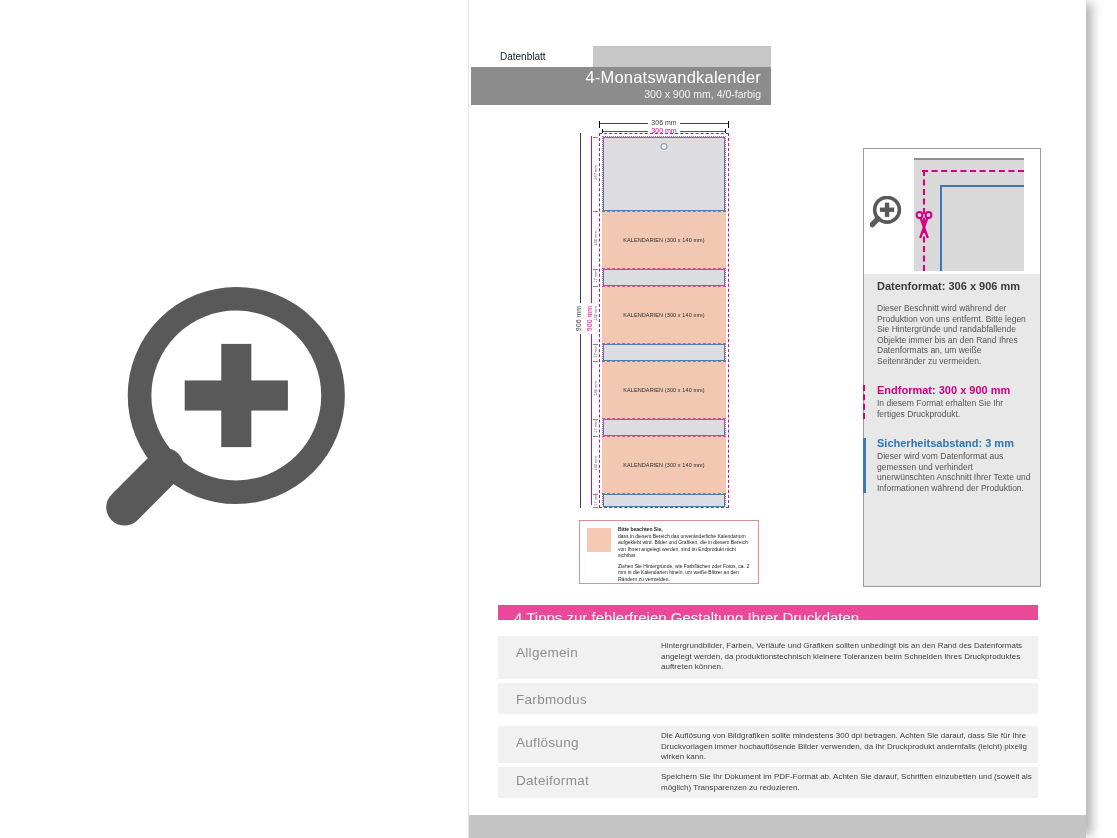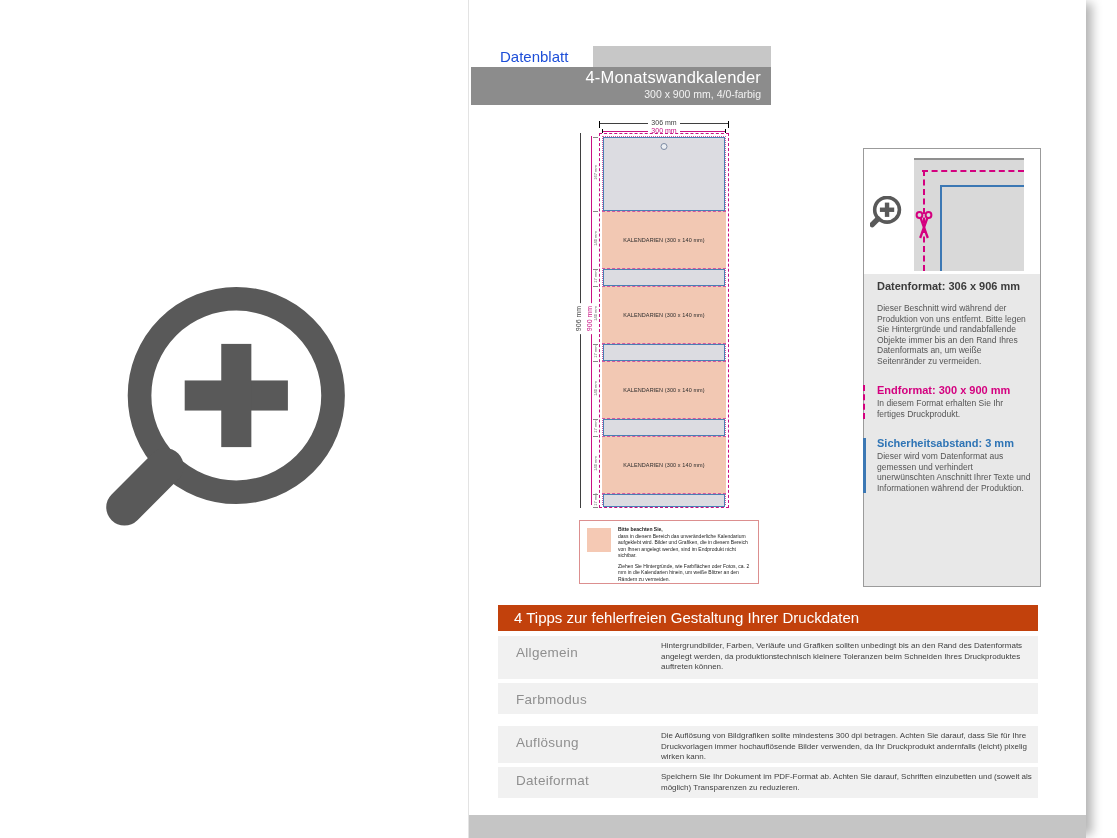--- a/index.html
+++ b/index.html
@@ -19,21 +19,21 @@
     left:468px; top:0; width:617px; height:838px; background:#fff;
     border-left:1px solid #e3e3e3;
     box-shadow:9px 0 10px -3px rgba(0,0,0,0.30);
   }
   .page * { box-sizing:border-box; }
 
   
   .tab-strip { left:124px; top:46px; width:178px; height:21px; background:#c7c7c7; }
   .tab {
     left:22px; top:45px; width:102px; height:23px; background:#fff;
-    color:#1d4ed8; font-size:15px; line-height:23px; padding-left:9px;
+    color:#0f172a; font-size:10px; line-height:23px; padding-left:9px;
   }
   .band { left:2px; top:67px; width:300px; height:38px; background:#8c8c8c; color:#fff; text-align:right; padding-right:10px; }
   .band-title { font-size:16.5px; line-height:21px; letter-spacing:0.2px; }
   .band-sub { font-size:10.5px; line-height:13px; color:#f2f2f2; }
 
   
   .mline { height:0; border-top:1px solid #3f3f3f; }
   .mline.mag { border-top-color:#c90f82; }
   .mline::before,.mline::after { content:""; position:absolute; top:-3px; height:7px; width:0; border-left:1px solid; border-color:inherit; }
   .mline::before { left:0; } .mline::after { right:0; }
@@ -78,21 +78,21 @@
   .pt-p { font-size:8.5px; line-height:10.5px; color:#555; }
   .pt-sec { position:relative; margin-top:18px; }
   .pt-sec .marker { position:absolute; left:-14px; top:1px; bottom:0; width:0; }
   .pt-sec.end .marker { border-left:2px dashed #d4007f; }
   .pt-sec.safe .marker { border-left:3px solid #3c78b4; }
   .pt-h.mag { color:#d4007f; }
   .pt-h.blu { color:#2e74b5; }
   .pt-gap { height:9px; }
 
   
-  .tips-band { left:29px; top:605px; width:540px; height:26px; background:#c2410c; color:#fff; font-size:15px; line-height:26px; padding-left:16px; }
+  .tips-band { left:29px; top:605px; width:540px; height:15px; background:#ec4899; color:#fff; font-size:15px; line-height:26px; padding-left:16px; }
   .tips-row { left:29px; width:540px; background:#f1f1f1; display:flex; }
   .r1 { top:636px; height:43px; } .r2 { top:683px; height:31px; }
   .r3 { top:726px; height:37px; } .r4 { top:767px; height:31px; }
   .row-label { width:163px; padding:9px 0 0 18px; font-size:13.5px; color:#8f8f8f; letter-spacing:0.3px; }
   .r4 .row-label { padding-top:6px; }
   .row-text { flex:1; padding:5px 4px 3px 0; font-size:8px; line-height:10.5px; color:#3f3f3f; }
 
   .footer-bar { left:0; top:815px; width:617px; height:23px; background:#c5c5c5; }
 </style>
 </head>

